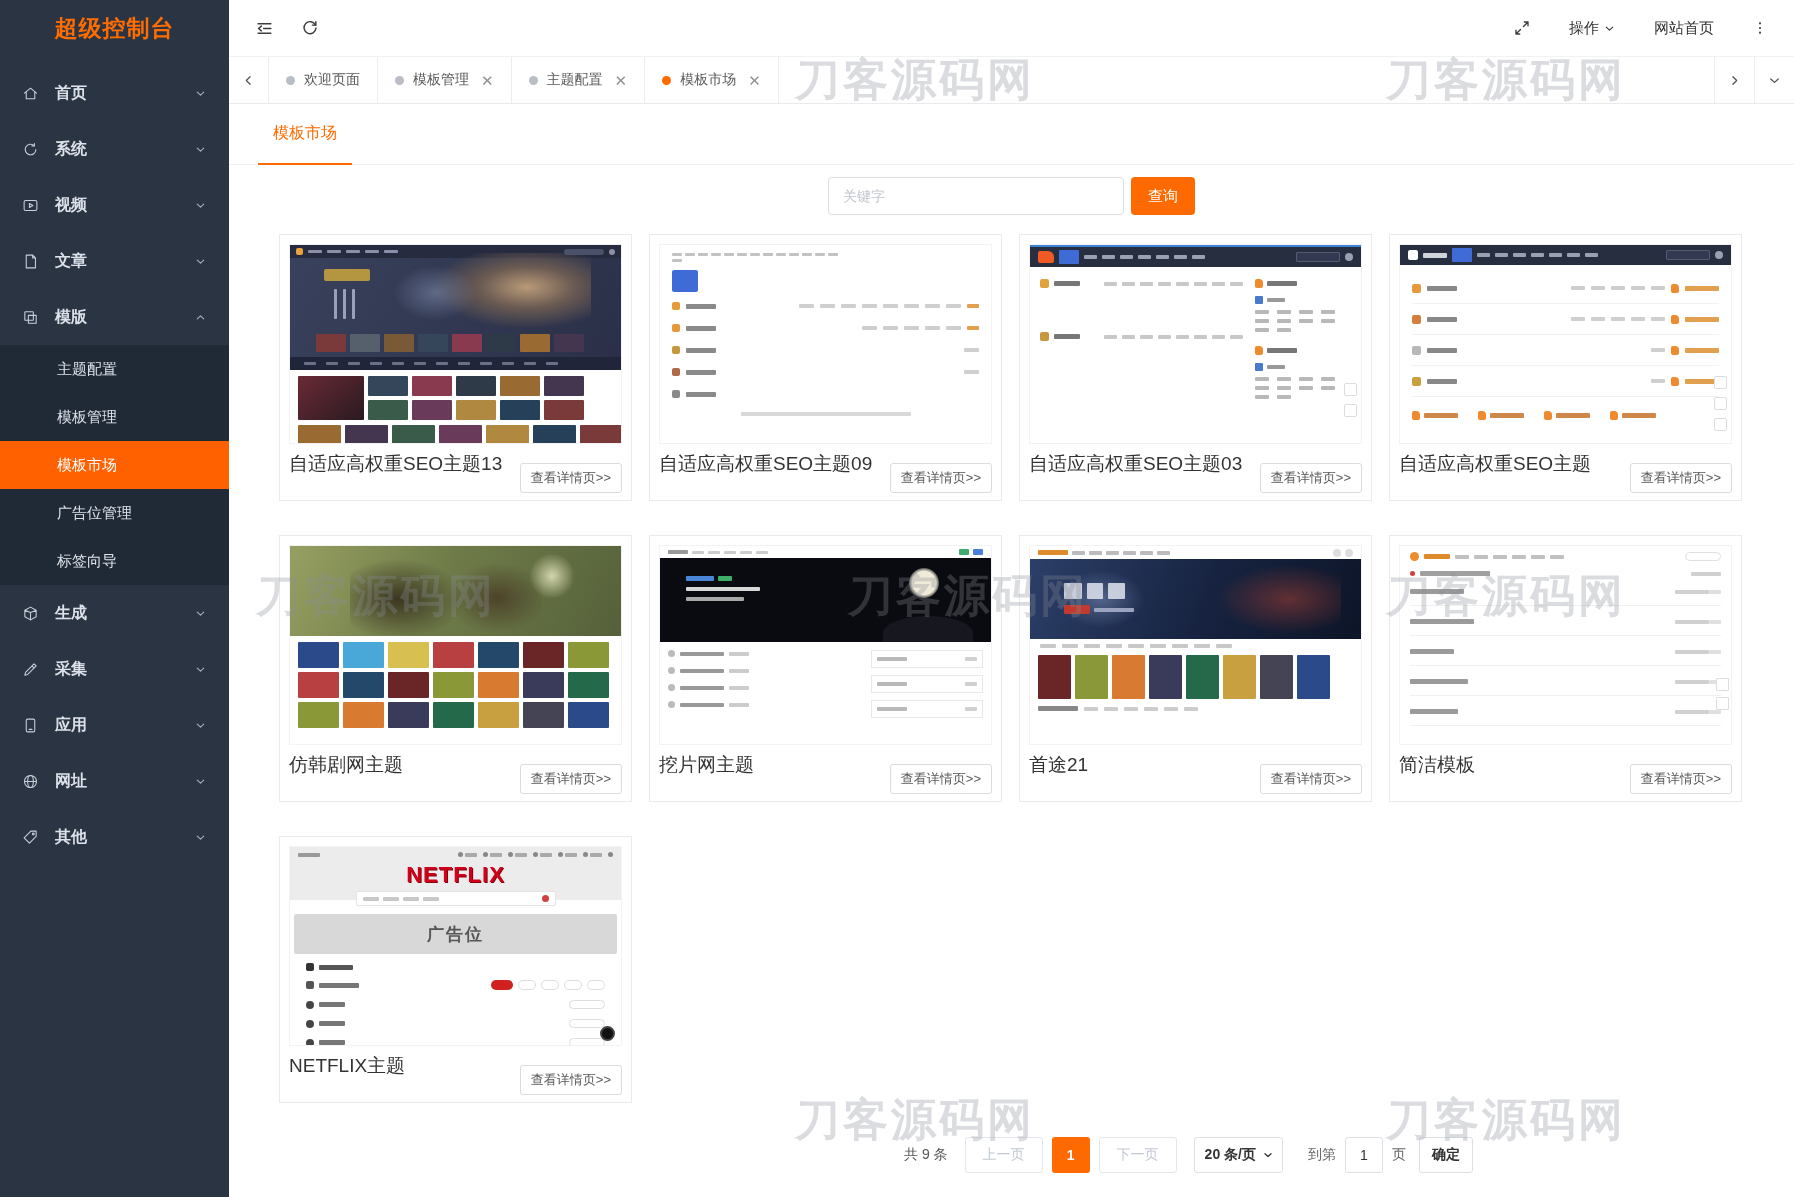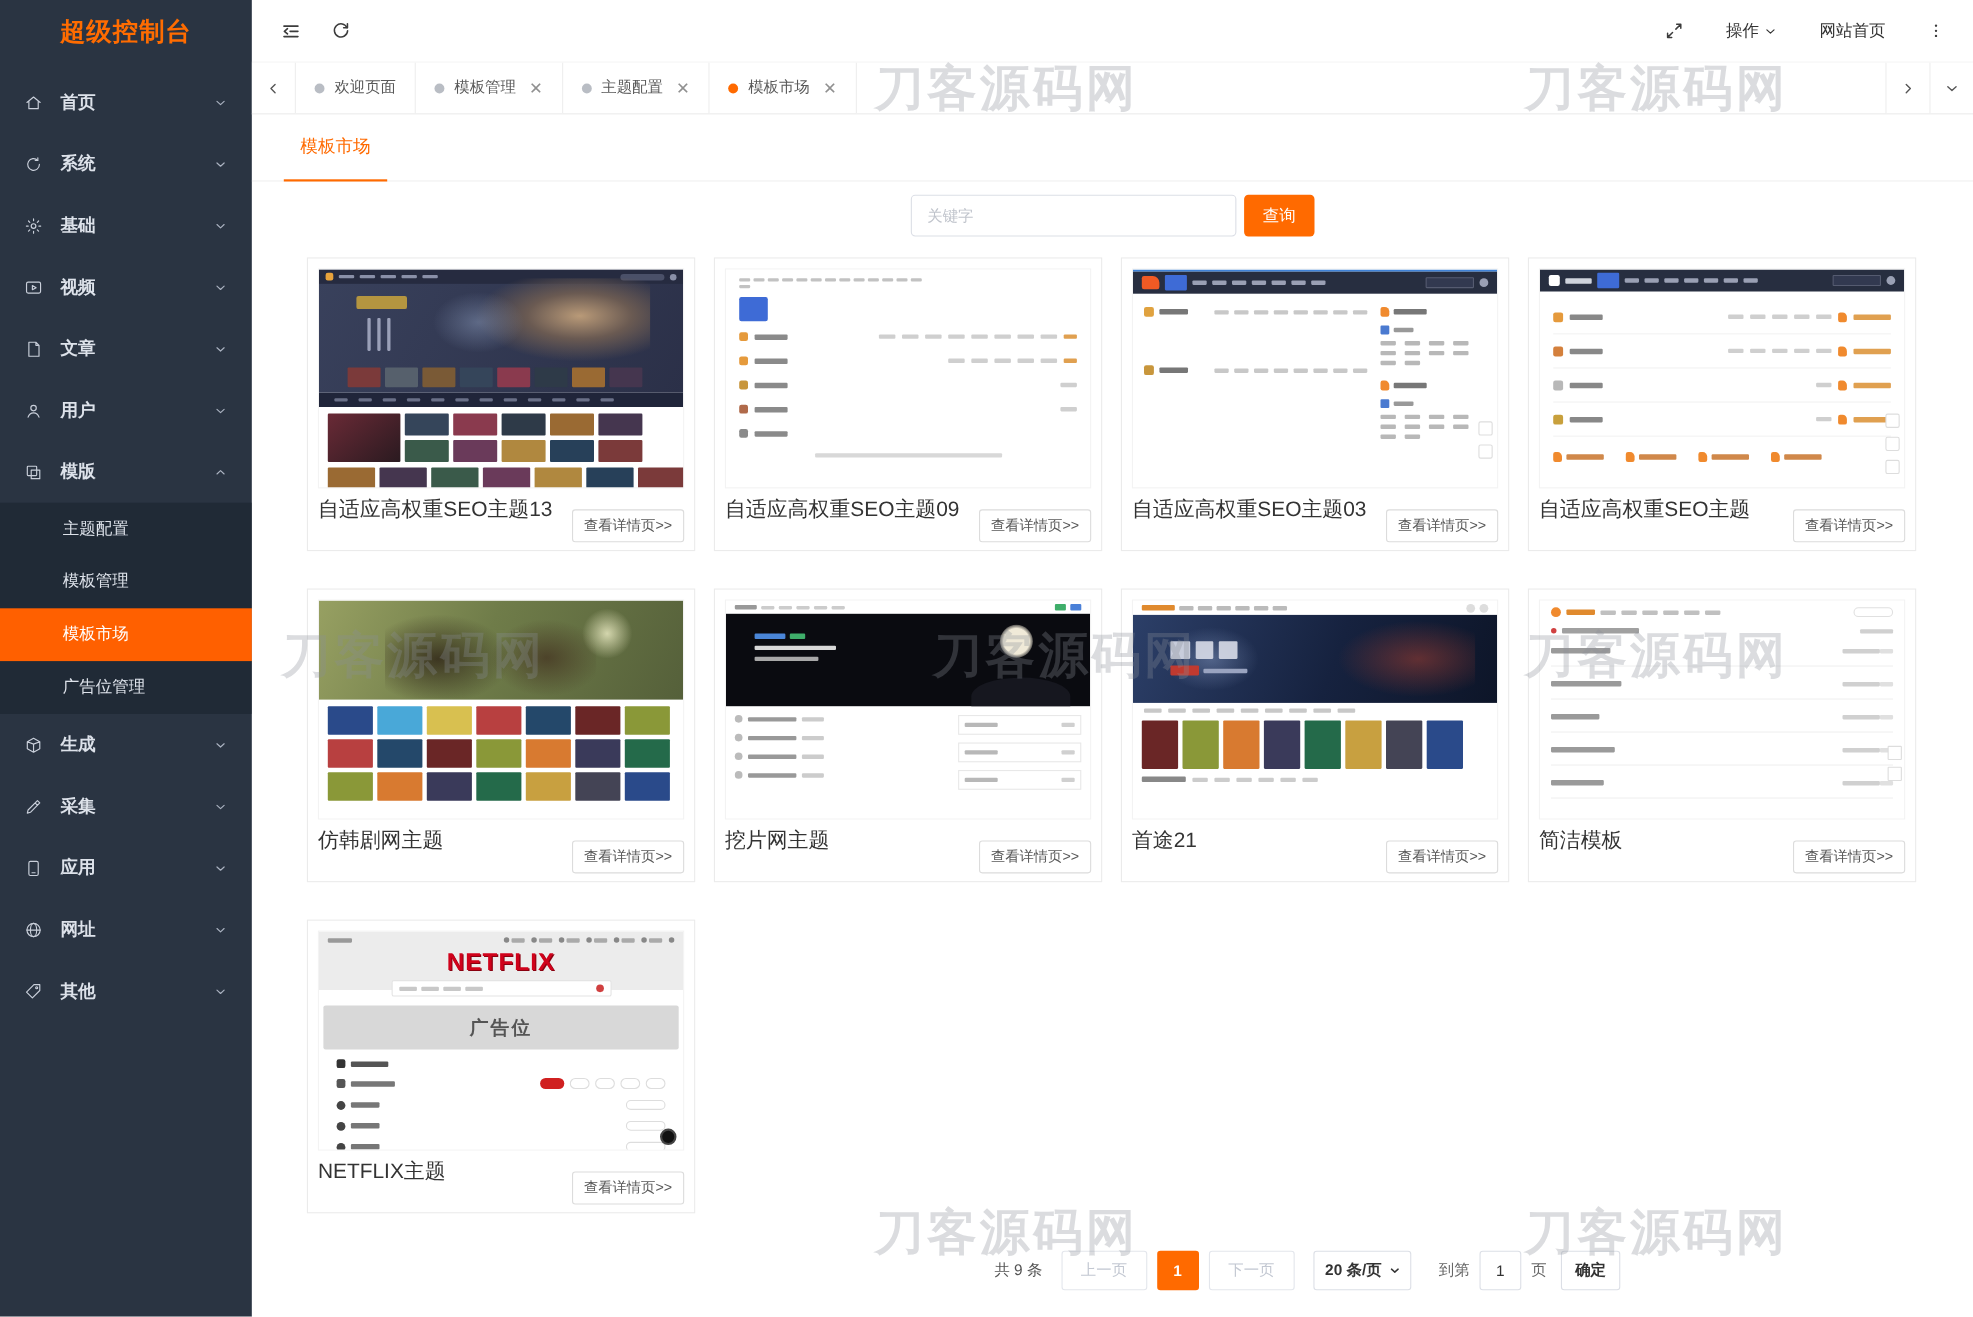--- a/index.html
+++ b/index.html
@@ -121,66 +121,38 @@
           <span>系统</span>
           <span class="nav-caret">
             <svg width="13" height="13" viewBox="0 0 24 24" fill="none" stroke="currentColor" stroke-width="2" stroke-linecap="round" stroke-linejoin="round">
               <path d="M6 9.5l6 5.5 6-5.5"></path>
             </svg>
           </span>
         </div>
         <div class="nav-item">
           <span class="nav-ico">
             <svg width="17" height="17" viewBox="0 0 24 24" fill="none" stroke="currentColor" stroke-width="1.5" stroke-linecap="round" stroke-linejoin="round">
-              <circle cx="12" cy="12" r="3"></circle>
-              <path d="M12 2.8v2.4M12 18.8v2.4M2.8 12h2.4M18.8 12h2.4M5.5 5.5l1.7 1.7M16.8 16.8l1.7 1.7M18.5 5.5l-1.7 1.7M7.2 16.8l-1.7 1.7"></path>
-            </svg>
-          </span>
-          <span>基础</span>
-          <span class="nav-caret">
-            <svg width="13" height="13" viewBox="0 0 24 24" fill="none" stroke="currentColor" stroke-width="2" stroke-linecap="round" stroke-linejoin="round">
-              <path d="M6 9.5l6 5.5 6-5.5"></path>
-            </svg>
-          </span>
-        </div>
-        <div class="nav-item">
-          <span class="nav-ico">
-            <svg width="17" height="17" viewBox="0 0 24 24" fill="none" stroke="currentColor" stroke-width="1.5" stroke-linecap="round" stroke-linejoin="round">
               <rect x="3" y="5" width="18" height="14" rx="2"></rect>
               <path d="M10.5 9.3l4.8 2.7-4.8 2.7z"></path>
             </svg>
           </span>
           <span>视频</span>
           <span class="nav-caret">
             <svg width="13" height="13" viewBox="0 0 24 24" fill="none" stroke="currentColor" stroke-width="2" stroke-linecap="round" stroke-linejoin="round">
               <path d="M6 9.5l6 5.5 6-5.5"></path>
             </svg>
           </span>
         </div>
         <div class="nav-item">
           <span class="nav-ico">
             <svg width="17" height="17" viewBox="0 0 24 24" fill="none" stroke="currentColor" stroke-width="1.5" stroke-linecap="round" stroke-linejoin="round">
               <path d="M6 3h9l4 4v14H6zM15 3v4h4"></path>
             </svg>
           </span>
           <span>文章</span>
-          <span class="nav-caret">
-            <svg width="13" height="13" viewBox="0 0 24 24" fill="none" stroke="currentColor" stroke-width="2" stroke-linecap="round" stroke-linejoin="round">
-              <path d="M6 9.5l6 5.5 6-5.5"></path>
-            </svg>
-          </span>
-        </div>
-        <div class="nav-item">
-          <span class="nav-ico">
-            <svg width="17" height="17" viewBox="0 0 24 24" fill="none" stroke="currentColor" stroke-width="1.5" stroke-linecap="round" stroke-linejoin="round">
-              <circle cx="12" cy="8.5" r="3.5"></circle>
-              <path d="M5 20c1.2-3.8 4-5.5 7-5.5s5.8 1.7 7 5.5"></path>
-            </svg>
-          </span>
-          <span>用户</span>
           <span class="nav-caret">
             <svg width="13" height="13" viewBox="0 0 24 24" fill="none" stroke="currentColor" stroke-width="2" stroke-linecap="round" stroke-linejoin="round">
               <path d="M6 9.5l6 5.5 6-5.5"></path>
             </svg>
           </span>
         </div>
         <div class="nav-item">
           <span class="nav-ico">
             <svg width="17" height="17" viewBox="0 0 24 24" fill="none" stroke="currentColor" stroke-width="1.5" stroke-linecap="round" stroke-linejoin="round">
               <rect x="4" y="4" width="12" height="12" rx="1"></rect>
@@ -192,20 +164,21 @@
             <svg width="13" height="13" viewBox="0 0 24 24" fill="none" stroke="currentColor" stroke-width="2" stroke-linecap="round" stroke-linejoin="round">
               <path d="M6 14.5L12 9l6 5.5"></path>
             </svg>
           </span>
         </div>
         <div class="submenu">
           <div class="sub-item"><span>主题配置</span></div>
           <div class="sub-item"><span>模板管理</span></div>
           <div class="sub-item active"><span>模板市场</span></div>
           <div class="sub-item"><span>广告位管理</span></div>
+          <div class="sub-item"><span>标签向导</span></div>
         </div>
         <div class="nav-item">
           <span class="nav-ico">
             <svg width="17" height="17" viewBox="0 0 24 24" fill="none" stroke="currentColor" stroke-width="1.5" stroke-linecap="round" stroke-linejoin="round">
               <path d="M12 3l8 4.5v9L12 21l-8-4.5v-9zM12 10.5V21M4 7.5l8 3 8-3"></path>
             </svg>
           </span>
           <span>生成</span>
           <span class="nav-caret">
             <svg width="13" height="13" viewBox="0 0 24 24" fill="none" stroke="currentColor" stroke-width="2" stroke-linecap="round" stroke-linejoin="round">

